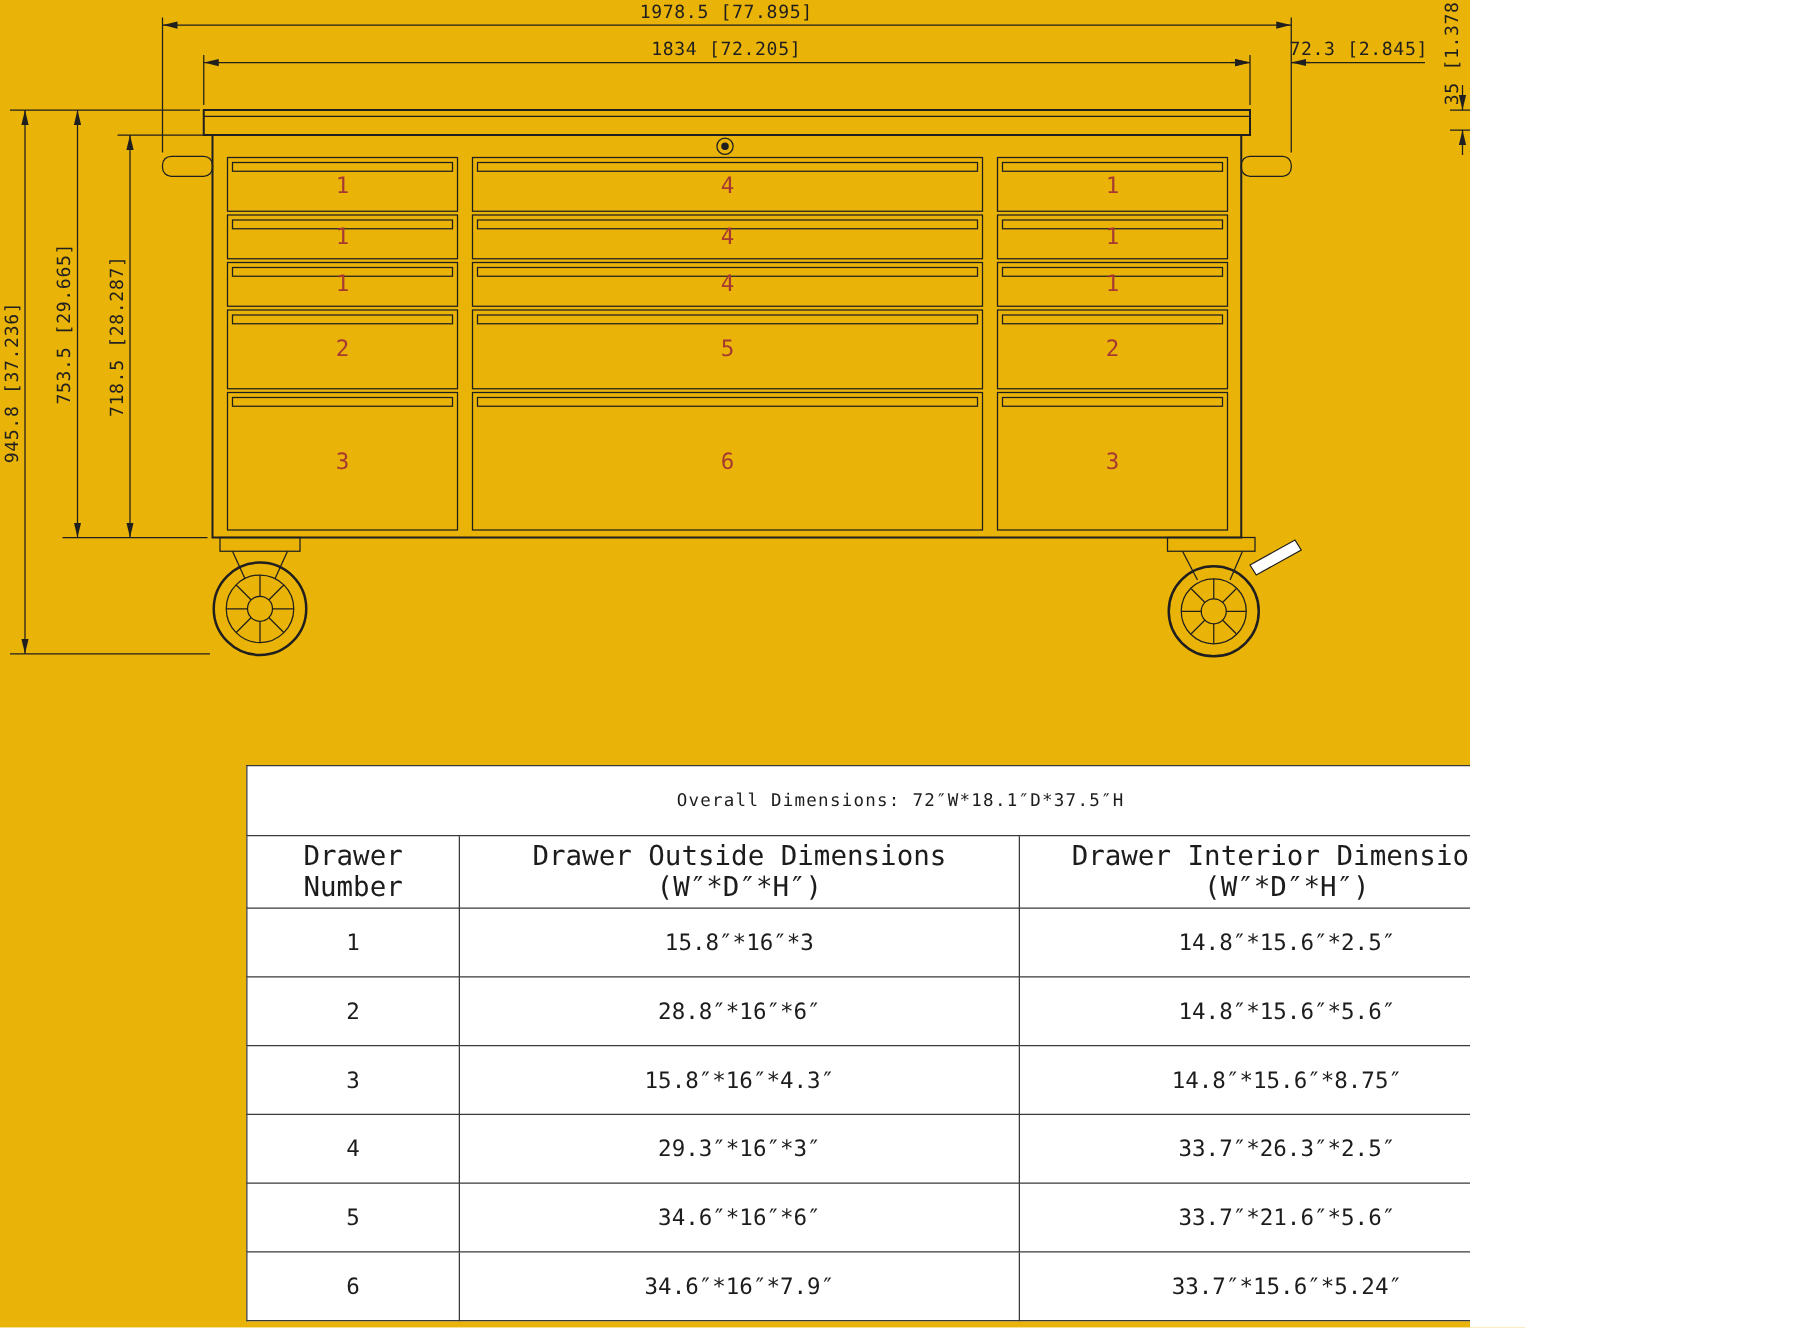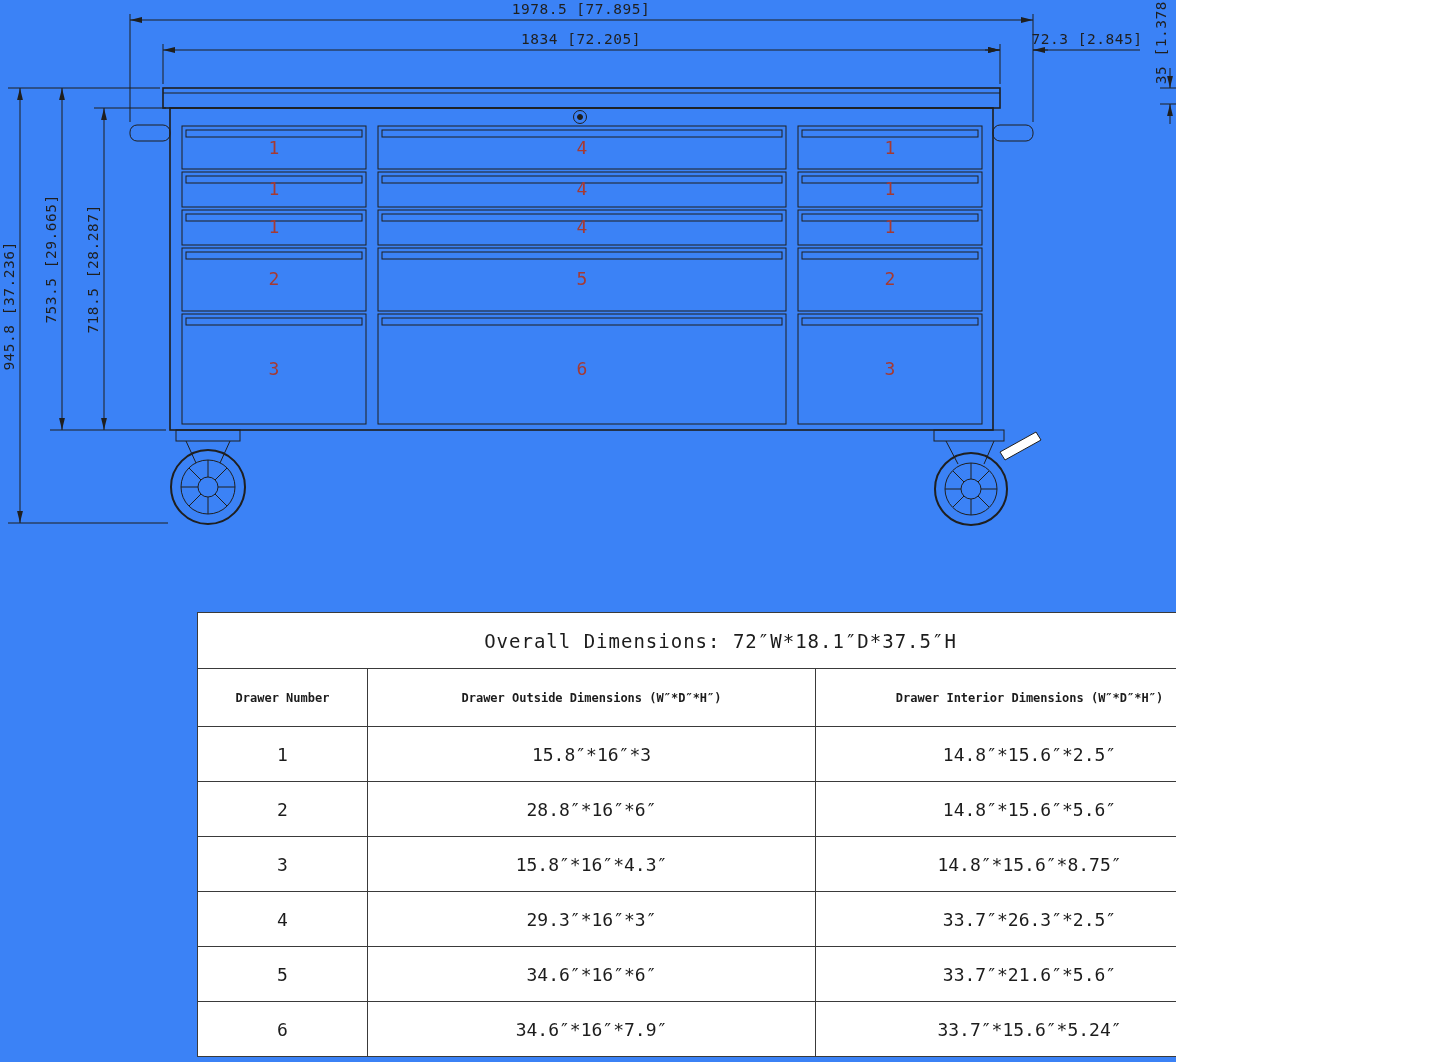--- a/index.html
+++ b/index.html
@@ -1,32 +1,32 @@
 <!DOCTYPE html>
 <html><head>
 <meta charset="utf-8">
 <style>
   * { margin:0; padding:0; box-sizing:border-box; }
   html,body { background:#ffffff; }
   body { width:1445px; height:1062px; font-family:"DejaVu Sans Mono", monospace; }
-  .page { position:relative; width:1176px; height:1062px; background:#3b82f6; overflow:hidden;padding-left:41px; }
+  .page { position:relative; width:1176px; height:1062px; background:#eab308; overflow:hidden;padding-left:41px; }
   .drawing { position:absolute; top:0; left:0; }
 
   svg text { stroke:none; font-family:"DejaVu Sans Mono", monospace; }
   .dim-text { font-size:14.5px; fill:#1f1f1f; letter-spacing:0.5px; }
   .drawer-num { font-size:18px; fill:#a63a32; }
 
   .spec-table {
     position:absolute; left:197px; top:612px; width:1046px;
     border-collapse:collapse; table-layout:fixed; color:#1c1c1c;
     background:#ffffff;
   }
   .spec-table td { border:1px solid #3a3a3a; text-align:center; vertical-align:middle; }
-  .title-cell  { height:56px; font-size:19px; letter-spacing:1px;margin-top:28px; }
-  .header-row td { height:58px; font-size:12px;font-weight:bold; }
+  .title-cell  { height:56px; font-size:14px; letter-spacing:1px;margin-top:28px; }
+  .header-row td { height:58px; font-size:22px; }
   .data-row td { height:55px; font-size:18px; }
   col.c1 { width:170px; } col.c2 { width:448px; } col.c3 { width:428px; }
 </style>
 </head>
 <body>
 
 <div class="page">
 
 <svg class="drawing" width="1445" height="570" viewBox="0 0 1445 570">
   <defs>

